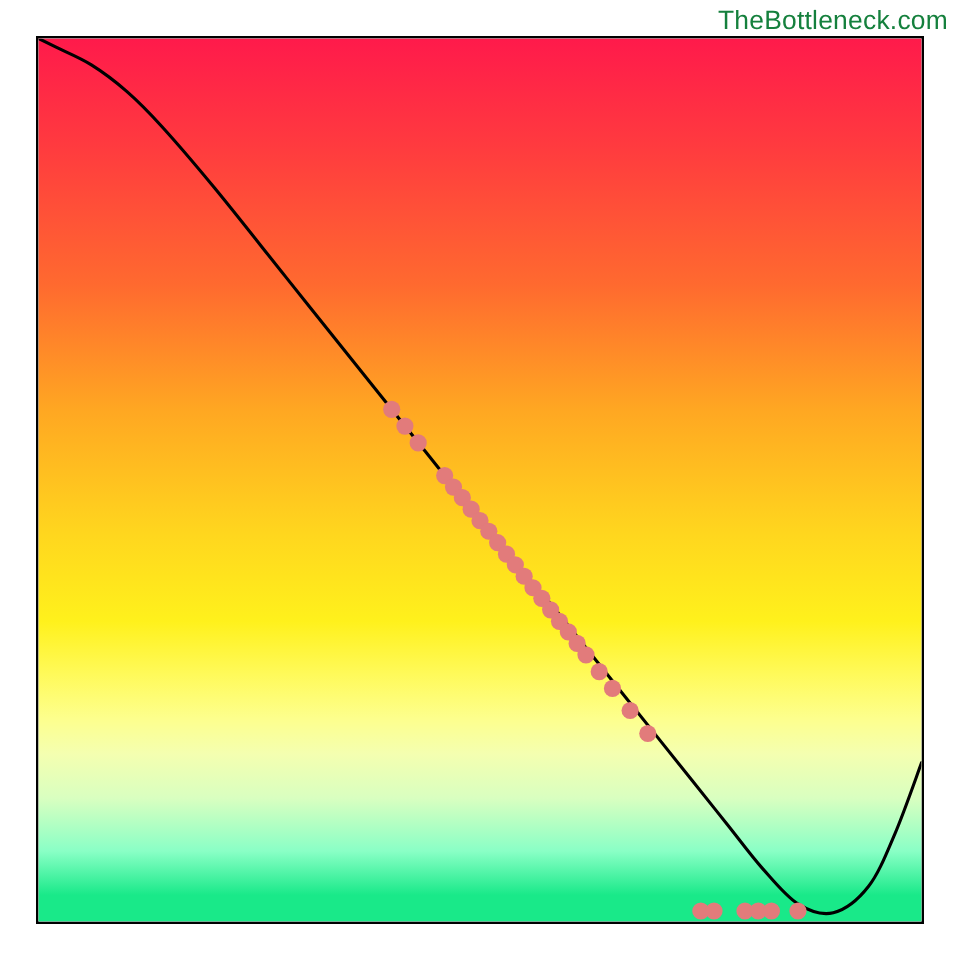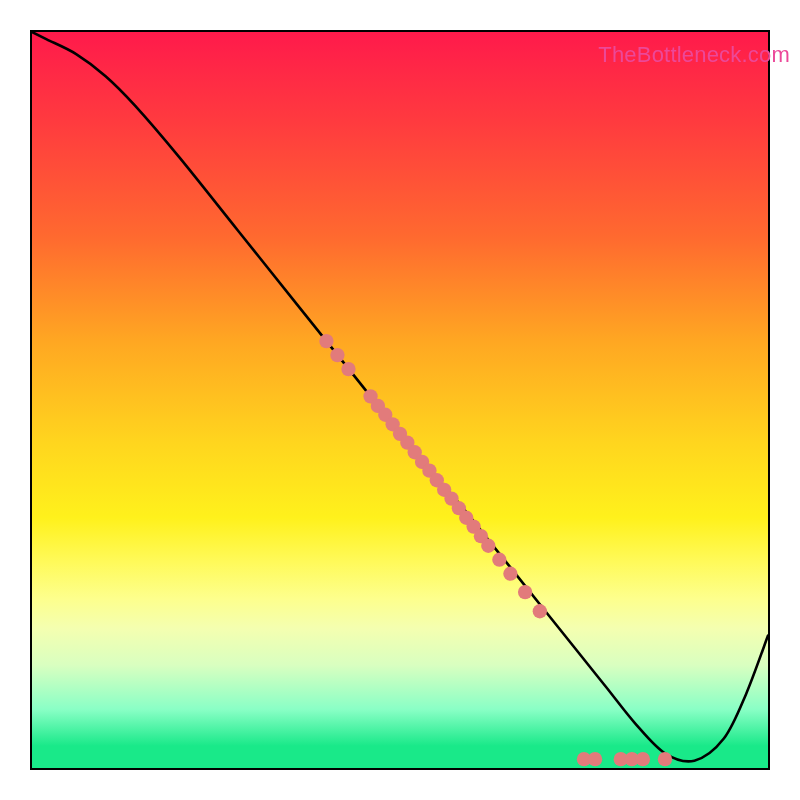--- a/index.html
+++ b/index.html
@@ -8,25 +8,24 @@
     position: relative;
     width: 800px;
     height: 800px;
   }
   .watermark {
     position: absolute;
     top: 4px;
     right: 10px;
     font-family: Arial, Helvetica, sans-serif;
     font-size: 22px;
-    color: #ec4899;
+    color: #15803d;
     font-weight: 400;
     z-index: 30;
     letter-spacing: 0.2px;
-    margin-top: 38px;
   }
   .plot-area {
     position: absolute;
     left: 30px;
     top: 30px;
     width: 740px;
     height: 740px;
     border: 2.5px solid #000;
     overflow: hidden;
     z-index: 5;

